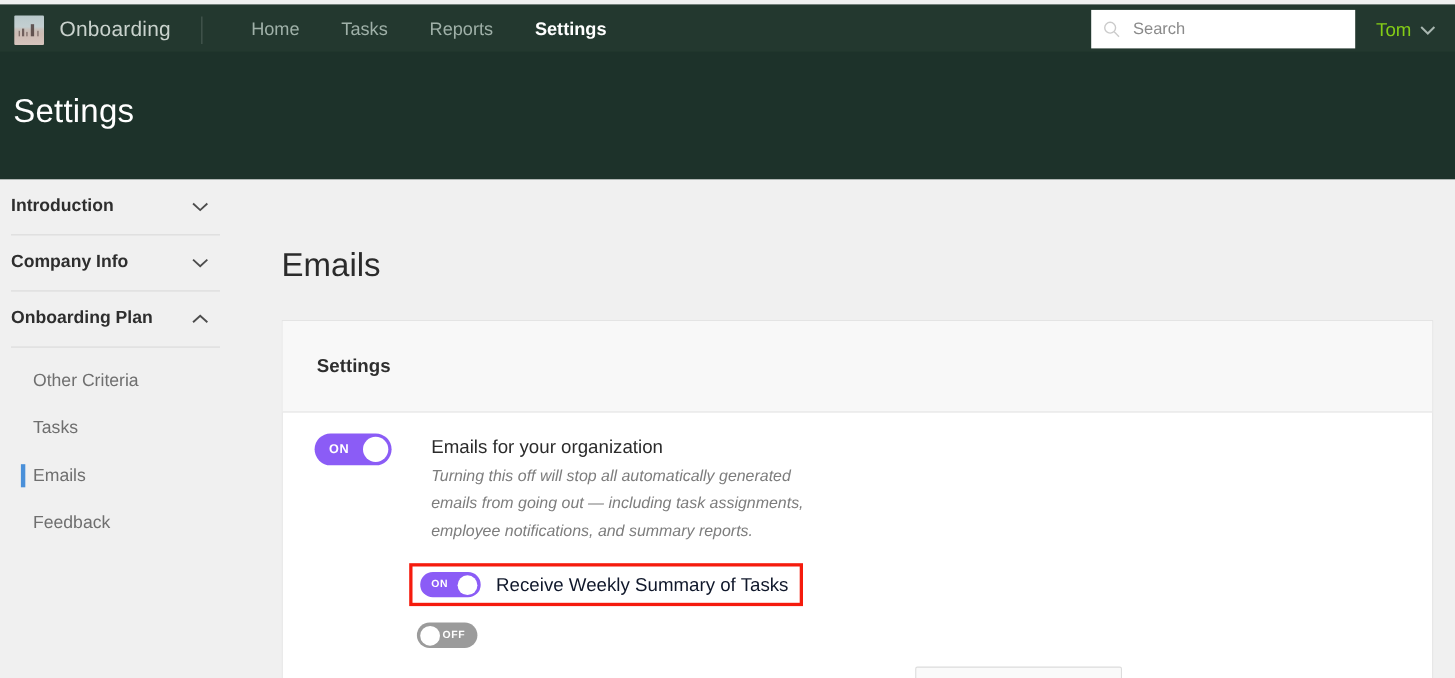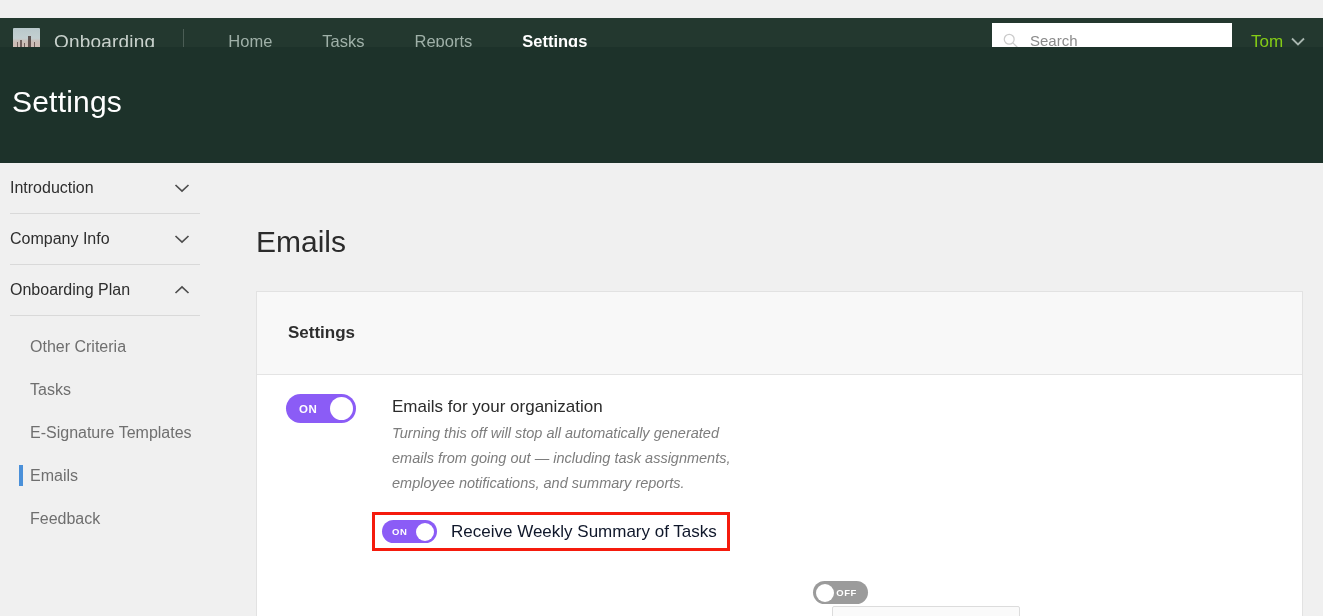--- a/index.html
+++ b/index.html
@@ -8,21 +8,21 @@
     height: 616px;
     overflow: hidden;
     background: #f0f0f0;
     font-family: "Liberation Sans", sans-serif;
     -webkit-font-smoothing: antialiased;
   }
 
   
   .topbar {
     position: absolute;
-    top: 18px; left: 0;
+    top: 4px; left: 0;
     width: 1323px;
     height: 47px;
     background: #23382f;
     display: flex;
     align-items: center;
   }
   .brand {
     display: flex;
     align-items: center;
     padding-left: 13px;
@@ -62,21 +62,21 @@
   .nav-divider {
     width: 1px;
     height: 25px;
     background: #4b5d55;
     margin-left: 28px;
   }
   .nav {
     display: flex;
     align-items: center;
     margin-left: 27px;
-    gap: 16px;
+    gap: 4px;
   }
   .nav-item {
     color: #9fb0a8;
     font-size: 16.5px;
     padding: 0 17px;
     cursor: pointer;
     white-space: nowrap;
   }
   .nav-item.active {
     color: #ffffff;
@@ -151,21 +151,21 @@
     border-bottom: 1px solid #d9d9d9;
     height: 51px;
     display: flex;
     align-items: center;
     justify-content: space-between;
     cursor: pointer;
     padding-right: 10px;
   }
   .sb-group-label {
     font-size: 16px;
-    font-weight: normal;
+    font-weight: bold;
     color: #2e2e2e;
   }
   .chev { width: 16px; height: 10px; flex: none; }
   .sb-sub {
     padding-top: 9px;
   }
   .sb-item {
     position: relative;
     font-size: 16px;
     color: #6f6f6f;
@@ -292,22 +292,21 @@
     border: 3px solid #f51b0d;
     padding: 5px 8px 5px 7px;
     margin-left: 86px;
     margin-top: 16px;
     display: inline-flex;
     align-items: center;
     gap: 14px;
     width: 358px;
   }
   .row-plain {
-    margin-top: 30px;
-    flex-direction: column;
+    margin-top: 15px;
   }
 
   .bottom-box {
     position: absolute;
     left: 832px;
     top: 606px;
     width: 188px;
     height: 30px;
     background: #fafafa;
     border: 1px solid #dcdcdc;
@@ -378,21 +377,20 @@
   <div class="sb-group">
     <span class="sb-group-label">Onboarding Plan</span>
     <svg class="chev" viewBox="0 0 16 10">
       <polyline points="1.5,8 8,2 14.5,8" fill="none" stroke="#4d4d4d" stroke-width="1.7"></polyline>
     </svg>
   </div>
 
   <div class="sb-sub">
     <div class="sb-item">Other Criteria</div>
     <div class="sb-item">Tasks</div>
-    <div class="sb-item">E-Signature Templates</div>
     <div class="sb-item active">Emails</div>
     <div class="sb-item">Feedback</div>
   </div>
 </div>
 
 <div class="main">
 
   <div class="main-title">Emails</div>
 
   <div class="card">

